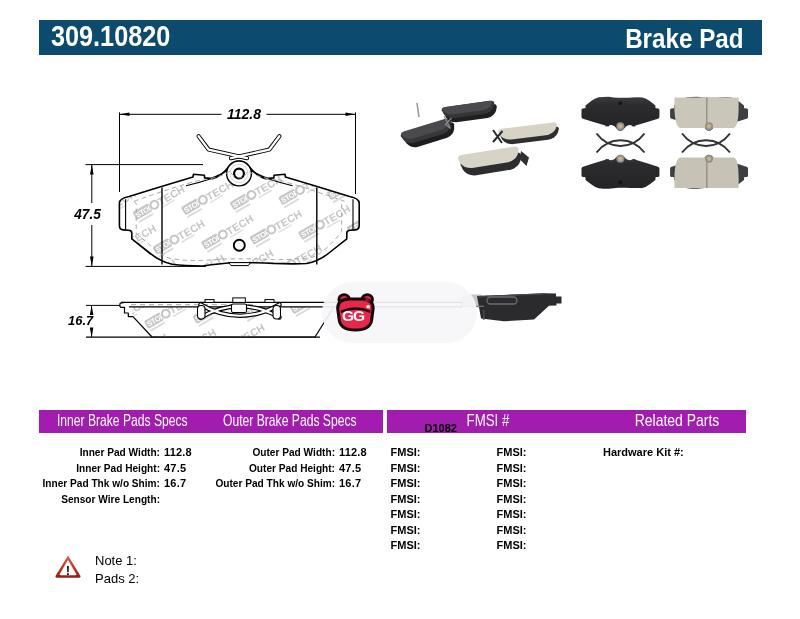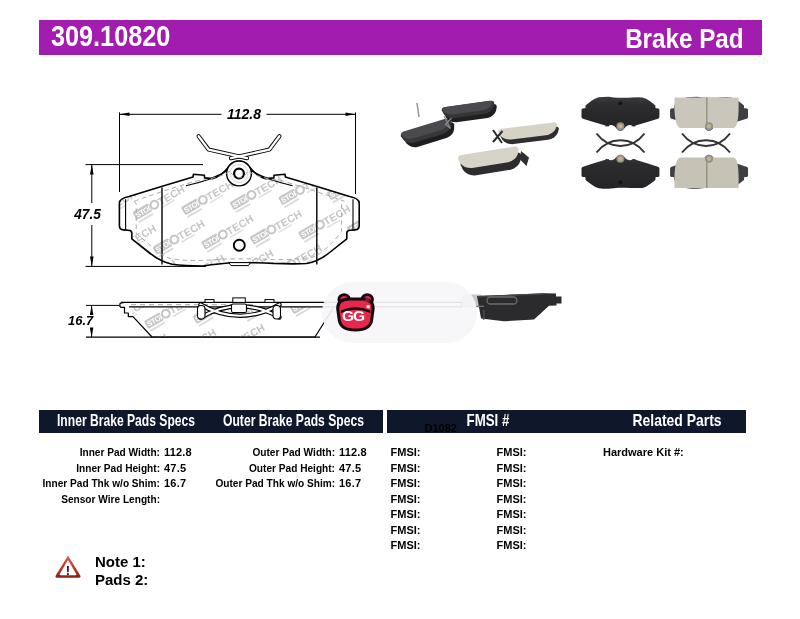--- a/index.html
+++ b/index.html
@@ -1,27 +1,27 @@
 <!DOCTYPE html>
 <html><head>
 <meta charset="utf-8">
 <style>
   html,body{margin:0;padding:0;}
   body{width:800px;height:619px;background:#fff;font-family:"Liberation Sans",sans-serif;position:relative;overflow:hidden;}
   .abs{position:absolute;}
-  .topbar{left:39px;top:20px;width:723px;height:35px;background:#a21caf;color:#fff;font-weight:bold;font-size:29px;line-height:32px;z-index:3;}
+  .topbar{left:39px;top:20px;width:723px;height:35px;background:#0c4a6e;color:#fff;font-weight:bold;font-size:29px;line-height:32px;z-index:3;}
   .topbar .l{position:absolute;left:12px;top:0;transform:scaleX(0.87);transform-origin:left center;}
   .topbar .r{position:absolute;right:18px;top:3px;font-size:27.5px;transform:scaleX(0.88);transform-origin:right center;}
-  .hbar{background:#0f172a;color:#fff;font-weight:bold;font-size:17px;line-height:21.5px;height:23px;top:410px;text-align:center;z-index:3;}
+  .hbar{background:#a21caf;color:#fff;font-weight:normal;font-size:17px;line-height:21.5px;height:23px;top:410px;text-align:center;z-index:3;}
   .hbar span,.hbar div{display:inline-block;}
   .cnd{display:inline-block;white-space:nowrap;}
   .row{font-size:11px;font-weight:bold;line-height:15.5px;white-space:nowrap;z-index:3;}
   .lab{text-align:right;transform:scaleX(0.92);transform-origin:right center;}
   .val{letter-spacing:0.2px;}
-  .note{font-size:15px;font-weight:bold;z-index:3;}
+  .note{font-size:13px;font-weight:normal;z-index:3;}
   #pill{left:322px;top:282px;width:155px;height:61px;border-radius:31px;background:rgba(246,246,248,0.92);z-index:2;}
   #ggtext{position:absolute;left:56px;top:21px;font-size:21px;font-weight:bold;font-style:italic;letter-spacing:0px;color:#1a1a1c;}
   #ggtext .red{color:#e8212e;}
 </style>
 </head>
 <body>
 
   <div class="abs topbar">
     <span class="l">309.10820</span>
     <span class="r">Brake Pad</span>

